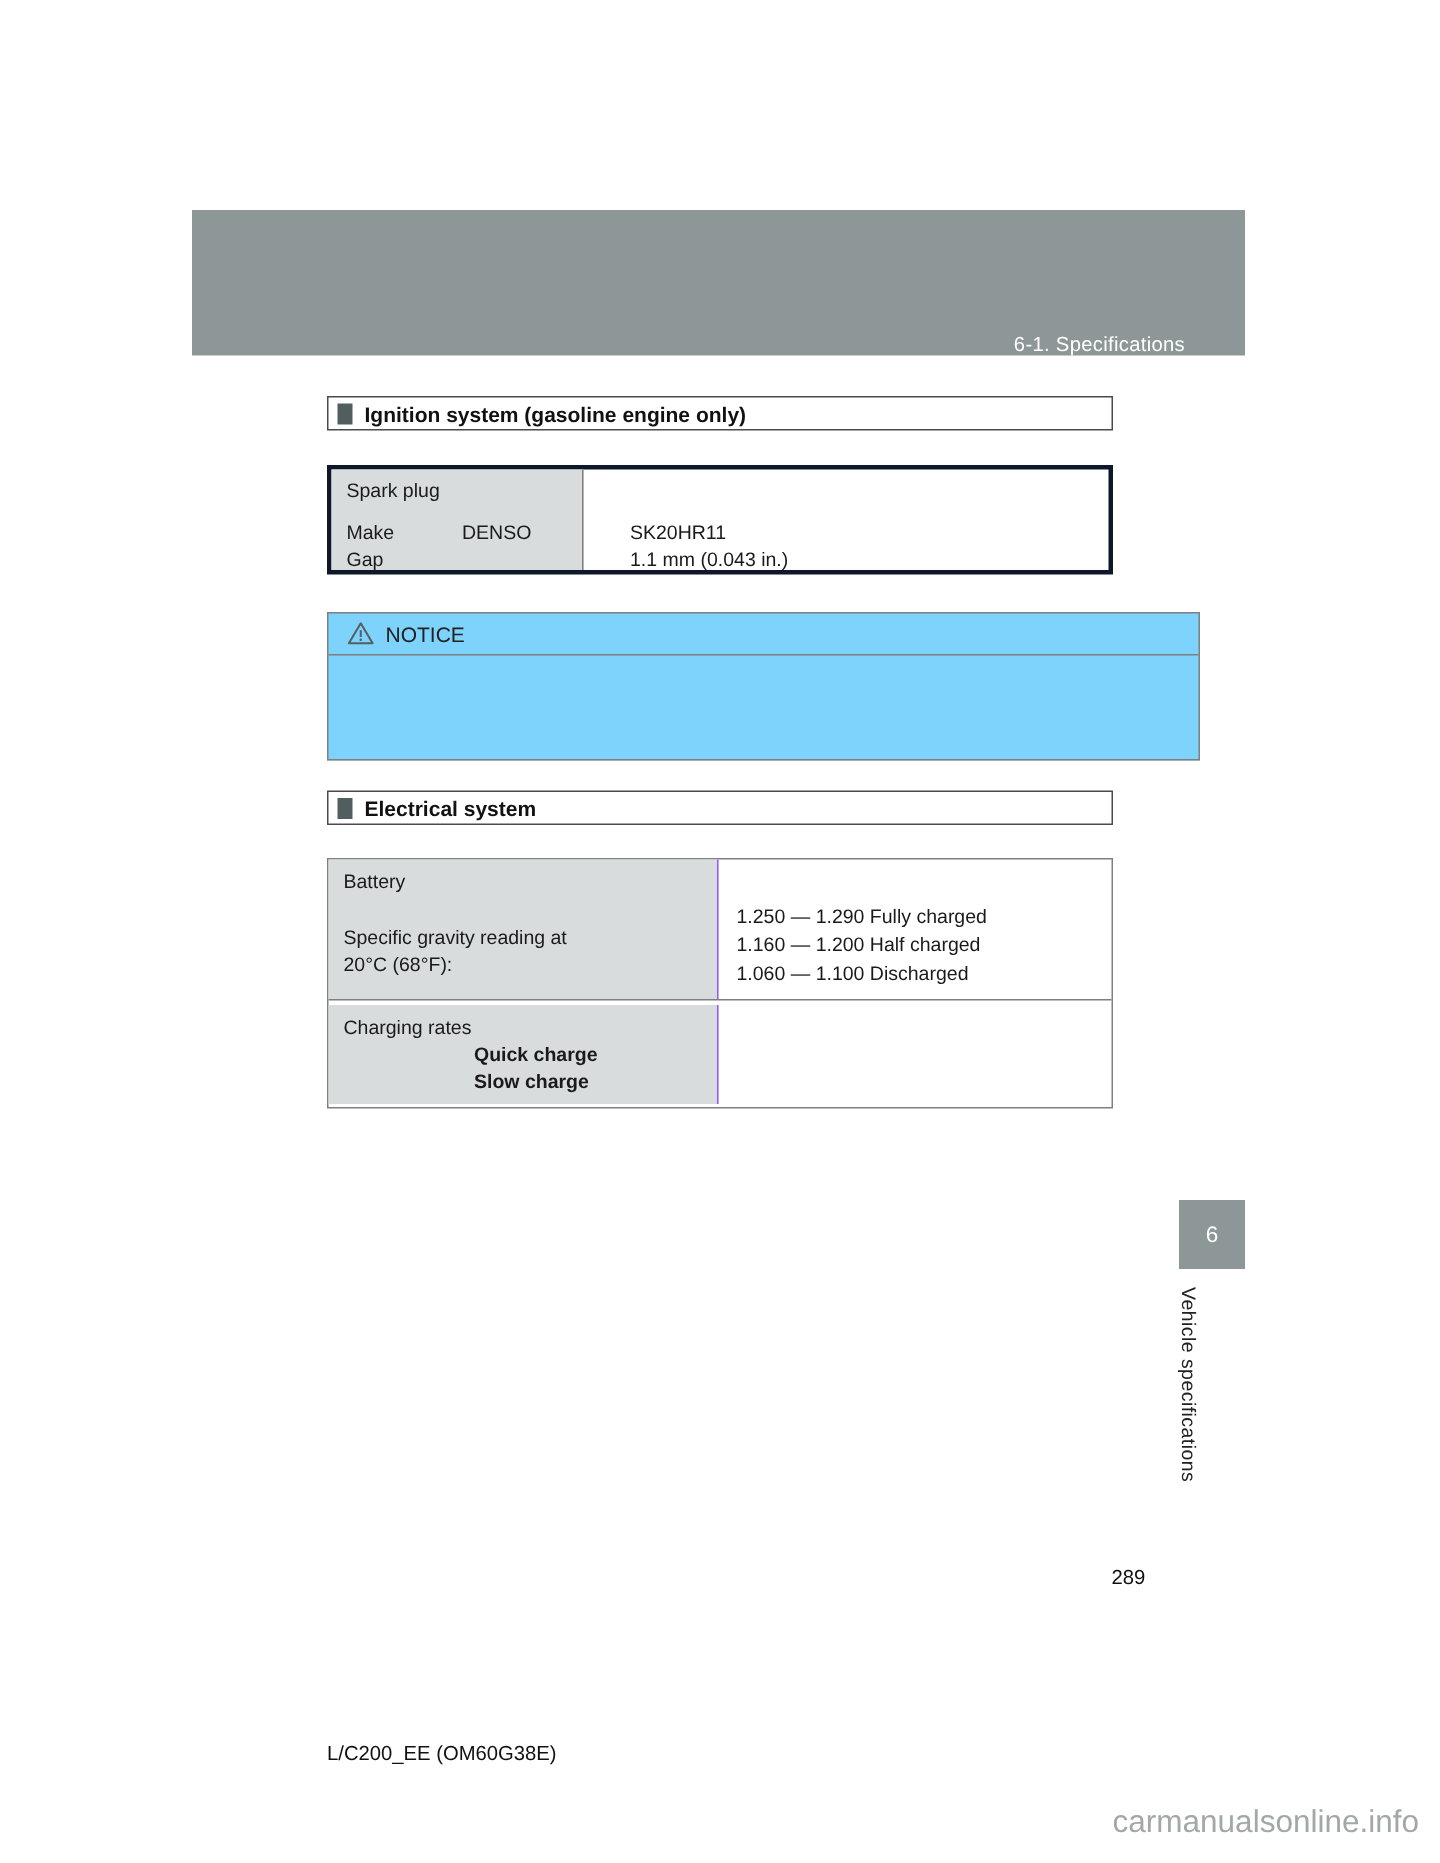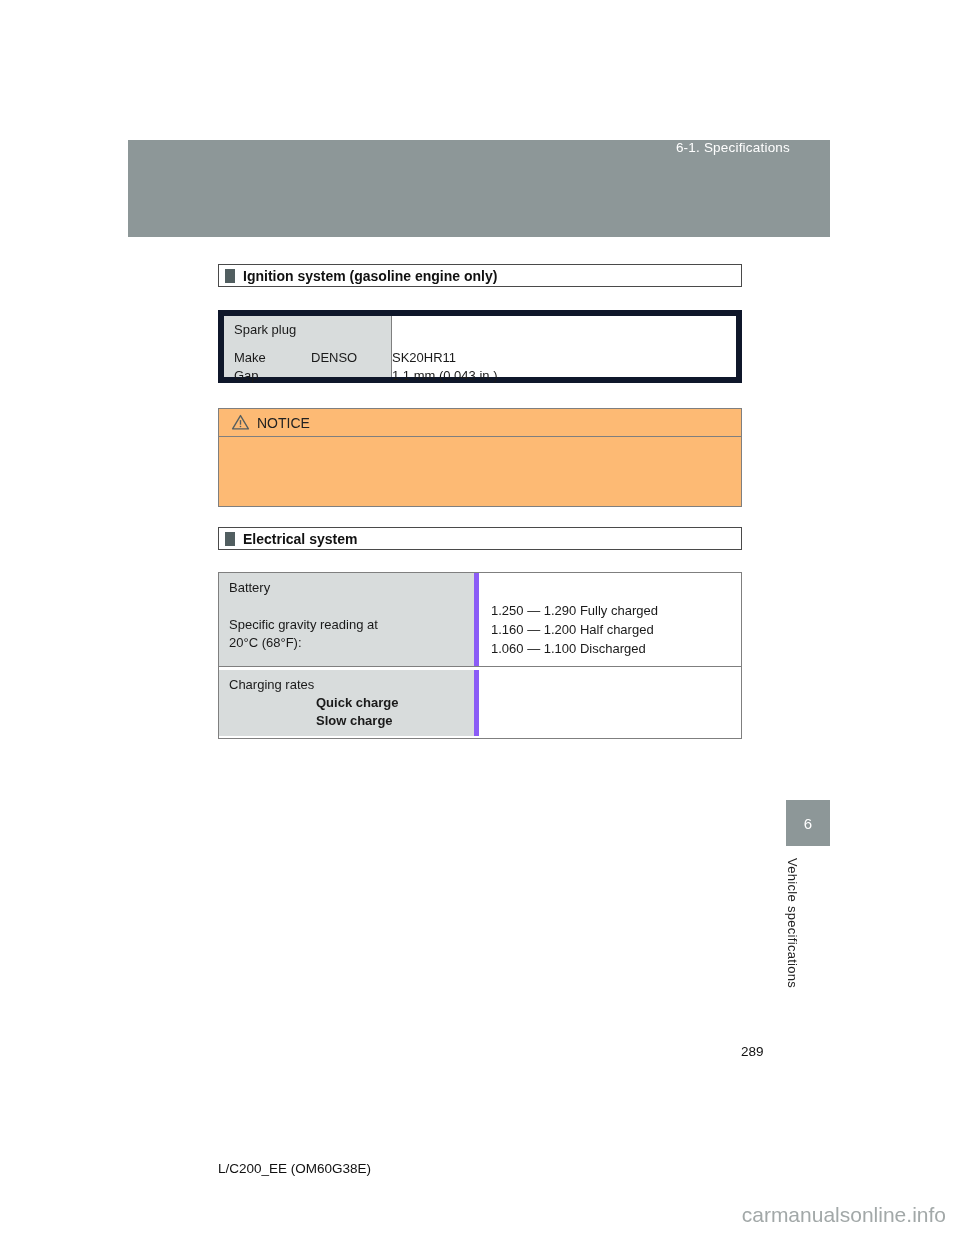--- a/index.html
+++ b/index.html
@@ -2,64 +2,64 @@
 <html><head>
 <meta charset="utf-8">
 <style>
   * { margin:0; padding:0; box-sizing:border-box; }
   html,body { width:960px; height:1242px; background:#ffffff; font-family:"Liberation Sans", sans-serif; color:#1a1a1a; }
   .page { position:relative; width:960px; height:1242px; overflow:hidden; background:#fff; }
 
   
   .header-band {
     position:absolute; left:128px; top:140px; width:702px; height:97px;
-    background:#8d9798; display:flex; align-items:flex-start; justify-content:flex-end;
+    background:#8d9798; display:flex; align-items:flex-end; justify-content:flex-end;
     padding-right:40px;
   }
   .header-band .header-text { color:#ffffff; font-size:13.5px; letter-spacing:0.2px; }
 
   
   .section-title {
     position:absolute; left:218px; width:524px; height:23px;
     border:1px solid #4a4a4a; display:flex; align-items:center;
     background:#fff;
   }
   .section-title .accent { width:10px; height:14px; background:#515e60; margin:0 8px 0 6px; flex:0 0 auto; }
   .section-title .section-title-text { font-size:14px; font-weight:bold; color:#111; }
 
   
   .spark-table {
     position:absolute; left:218px; top:310px; width:524px; height:73px;
-    border:6px solid #0f172a; display:flex; background:#fff;
+    border:3px solid #0f172a; display:flex; background:#fff;
   }
   .spark-left {
     width:168px; background:#d8dcdc; border-right:1px solid #7f7f7f;
     padding:5px 10px 6px; font-size:13px; line-height:18px;
   }
   .spark-left .make-row { margin-top:10px; }
   .spark-left .make-label { display:inline-block; width:77px; }
-  .spark-right { flex:1; padding:33px 0 6px; font-size:13px; line-height:18px; }
+  .spark-right { flex:1; padding:33px 31px 6px; font-size:13px; line-height:18px; }
 
   
-  .notice-box { position:absolute; left:218px; top:408px; width:524px; height:99px; border:1px solid #7f7f7f; background:#fdba74; }
+  .notice-box { position:absolute; left:218px; top:408px; width:582px; height:99px; border:1px solid #7f7f7f; background:#7dd3fc; }
   .notice-title {
     height:28px; border-bottom:1px solid #7f7f7f; display:flex; align-items:center;
     padding-left:12px; gap:7px; font-size:14px; color:#222;
   }
   .notice-icon { display:flex; align-items:center; }
   .notice-body { padding:13px 14px 0 12px; font-size:13px; }
   .notice-item-title { display:flex; align-items:center; gap:6px; font-weight:bold; color:#111; }
   .sq-bullet { width:9px; height:9px; background:#7c8b8d; flex:0 0 auto; }
   .notice-item-body { margin:9px 0 0 16px; color:#111; }
 
   
   .elec-table { position:absolute; left:218px; top:572px; width:524px; border:1px solid #7f7f7f; background:#fff; font-size:13px; }
   .elec-row { display:flex; }
   .elec-row + .elec-row { border-top:1px solid #7f7f7f; }
-  .elec-left { width:260px; background:#d8dcdc; border-right:5px solid #8b5cf6; padding:6px 10px; line-height:18px; }
+  .elec-left { width:260px; background:#d8dcdc; border-right:1px solid #8b5cf6; padding:6px 10px; line-height:18px; }
   .elec-right { flex:1; padding:6px 12px; line-height:19px; }
   .row-battery { height:93px; }
   .row-battery .elec-right { padding-top:28px; }
   .row-battery .cond-lines { margin-top:19px; }
   .row-charging { height:72px;align-items:center; }
   .row-charging .charge-label { margin-left:87px;font-weight:bold; }
   .row-charging .charge-label:first-of-type { margin-top:9px; }
   .row-charging .elec-right { padding-top:27px; }
 
   

